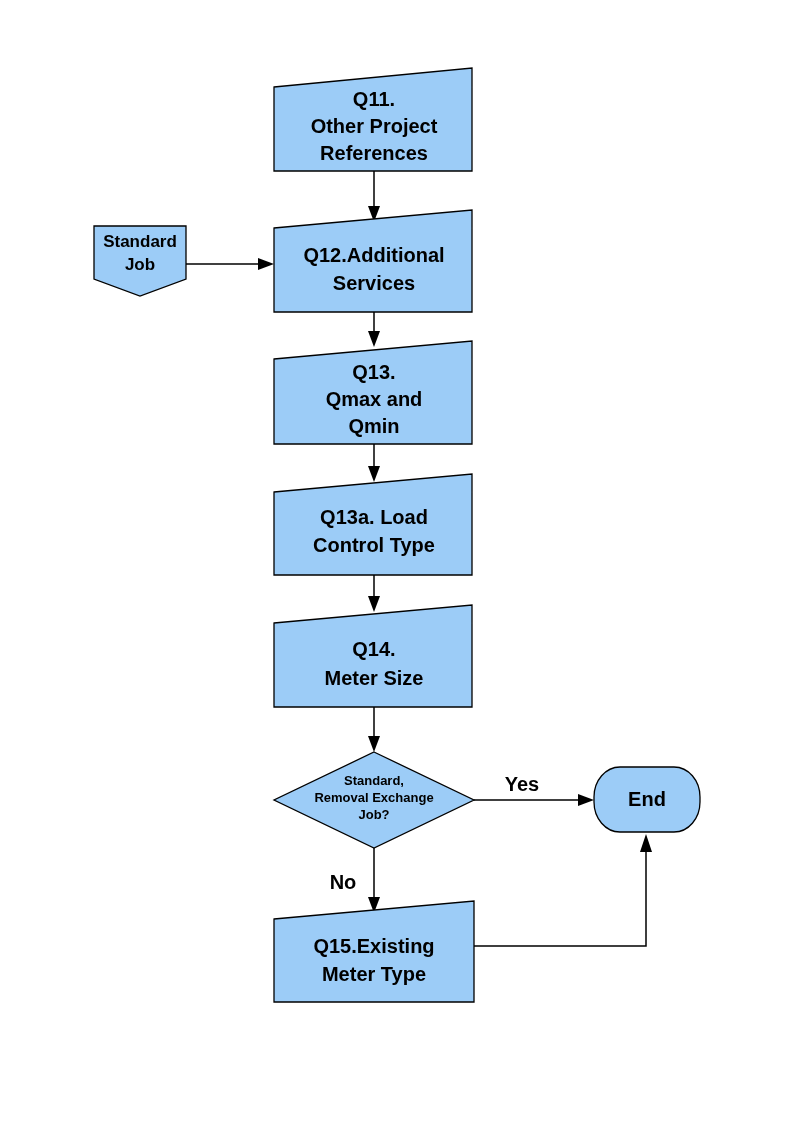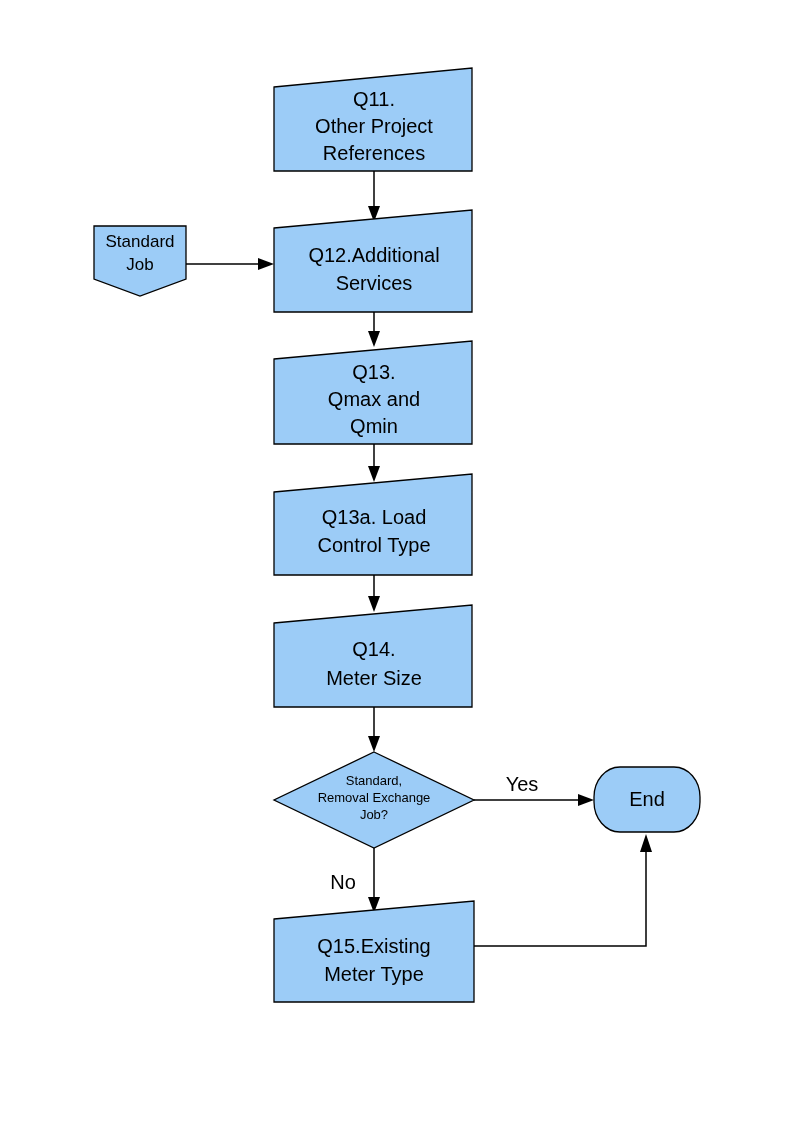--- a/index.html
+++ b/index.html
@@ -13,20 +13,21 @@
     position: relative;
     font-family: "Liberation Sans", sans-serif;
     overflow: hidden;
   }
   #flow-root {
     position: absolute;
     left: 0;
     top: 0;
     width: 794px;
     height: 923px;
+    font-weight: bold;
   }
   svg.flow {
     display: block;
     width: 794px;
     height: 1123px;
   }
   .node-shape {
     stroke: #000000;
     stroke-width: 1.3;
     stroke-linejoin: miter;

